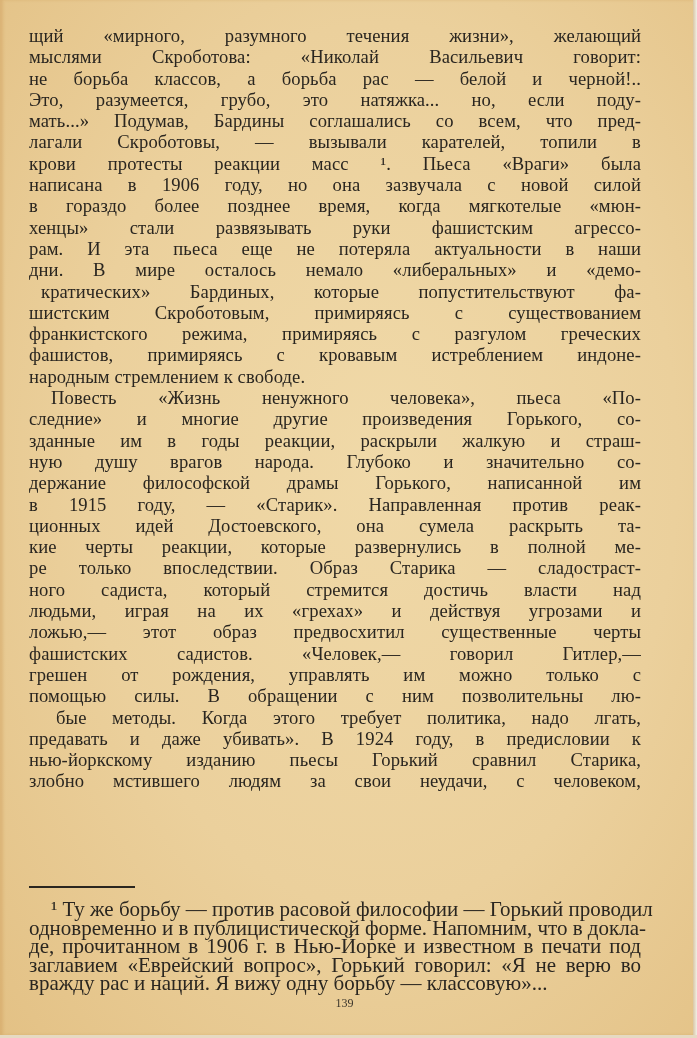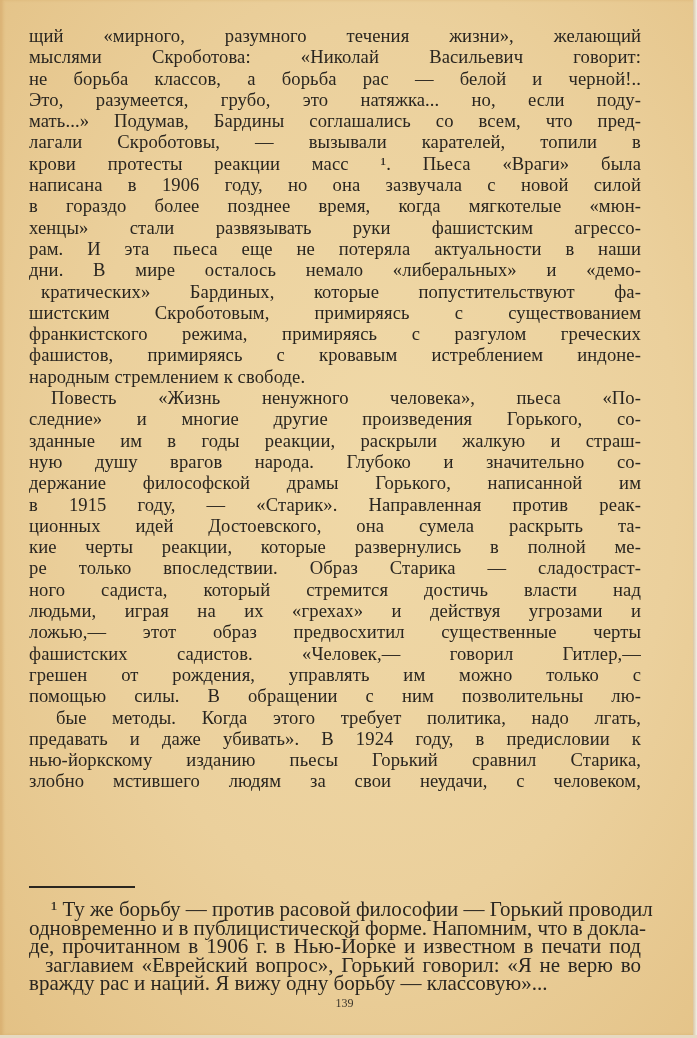--- a/index.html
+++ b/index.html
@@ -96,20 +96,20 @@
     <span class="line"><span style="white-space: nowrap; word-spacing: 0px;">нью-йоркскому изданию пьесы Горький сравнил Старика,</span></span>
     <span class="line"><span style="white-space: nowrap; word-spacing: 0px;">злобно мстившего людям за свои неудачи, с человеком,</span></span>
   </div>
 
   <div class="sep"></div>
 
   <div class="notes" style="top:900px">
     <span class="note-line indent"><span style="white-space: nowrap; word-spacing: 0px;">¹ Ту же борьбу — против расовой философии — Горький проводил</span></span>
     <span class="note-line"><span style="white-space: nowrap; word-spacing: 0px;">одновременно и в публицистической форме. Напомним, что в докла-</span></span>
     <span class="note-line"><span style="white-space: nowrap; word-spacing: 0px;">де, прочитанном в 1906 г. в Нью-Йорке и известном в печати под</span></span>
-    <span class="note-line"><span style="white-space: nowrap; word-spacing: 0px; margin-left: 16px;">заглавием «Еврейский вопрос», Горький говорил: «Я не верю во</span></span>
+    <span class="note-line"><span style="white-space: nowrap; word-spacing: 0px;">заглавием «Еврейский вопрос», Горький говорил: «Я не верю во</span></span>
     <span class="note-line last"><span style="white-space: nowrap;">вражду рас и наций. Я вижу одну борьбу — классовую»...</span></span>
   </div>
 
   <div class="pagenum">139</div>
 </div>
 <div class="edge-right"></div>
 <div class="edge-bottom"></div>
 
 </body></html>

